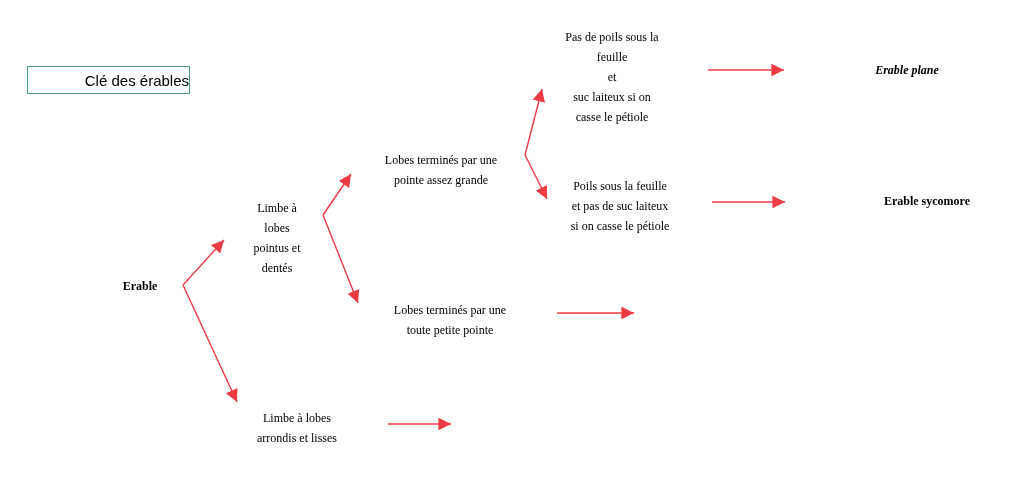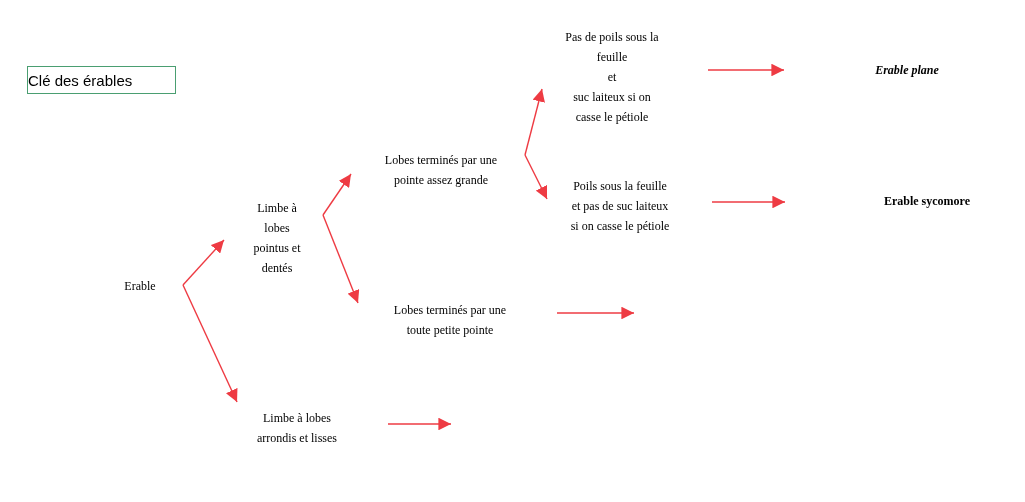--- a/index.html
+++ b/index.html
@@ -21,30 +21,31 @@
   }
   .node {
     position: absolute;
     transform: translate(-50%, -50%);
     white-space: pre-line;
     text-align: center;
     font-size: 12px;
     line-height: 20px;
   }
   .leaf { font-weight: bold; white-space: nowrap; }
-  .root { font-weight: normal; }
+  .root { font-weight: bold; }
   .key-box {
     position: absolute;
     left: 27px; top: 66px;
-    width: 149px; height: 28px;
+    width: 163px; height: 28px;
     border: 1px solid var(--box-border-green);
-    display: flex; align-items: center; justify-content: flex-start;
+    display: flex; align-items: center; justify-content: flex-end;
     font-family: "Liberation Sans", sans-serif;
     font-size: 15px;
     background: var(--background);
+    padding-left: 6px;
   }
   svg.arrows {
     position: absolute;
     left: 0; top: 0;
     width: 1025px; height: 502px;
     pointer-events: none;
   }
   svg.arrows line { stroke: var(--arrow-red); stroke-width: 1.4; }
   svg.arrows .head { fill: var(--arrow-red); }
 </style>

